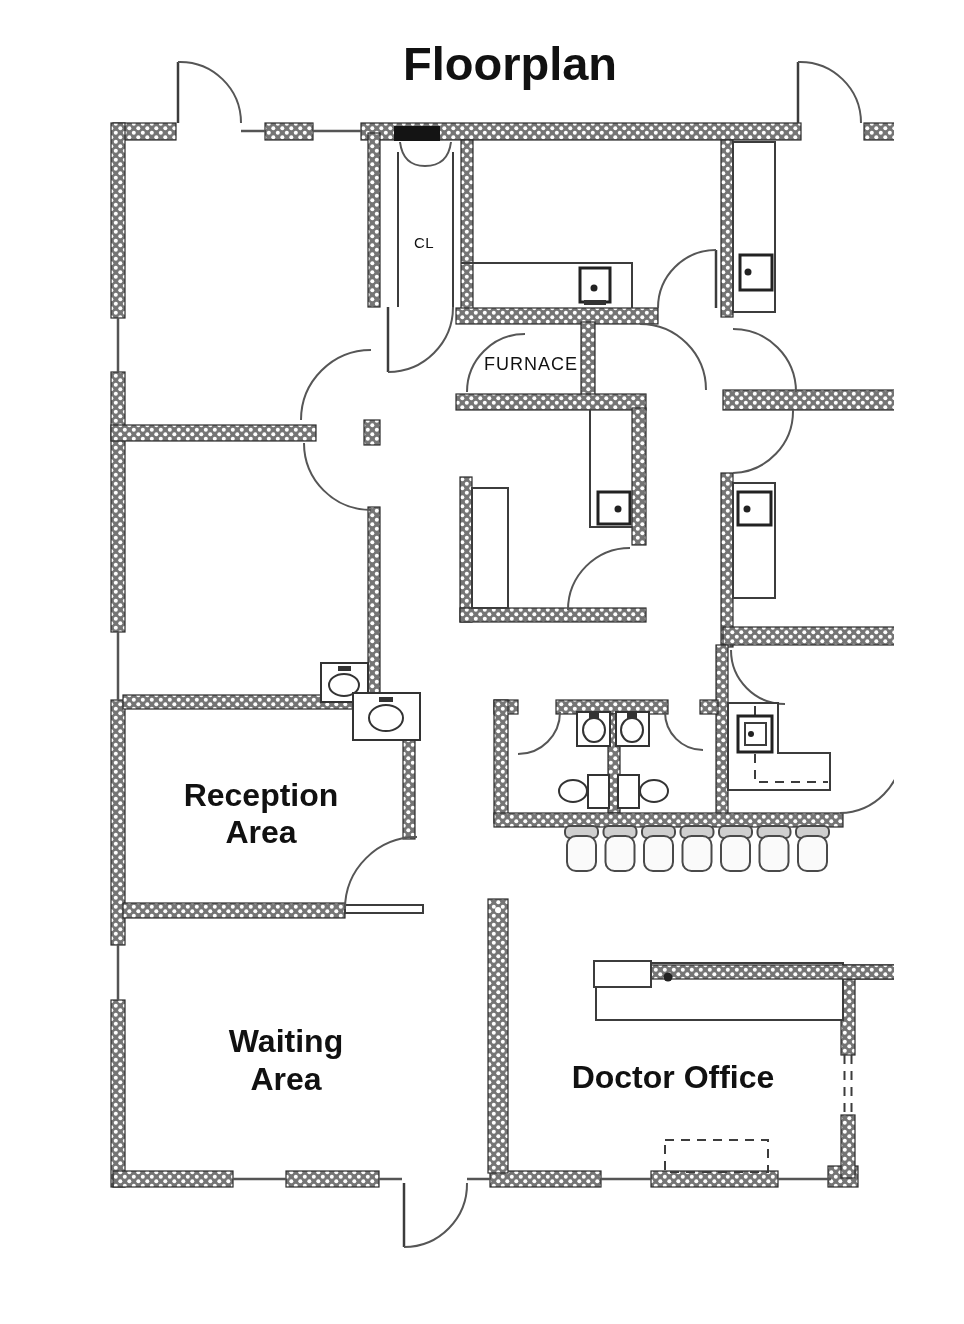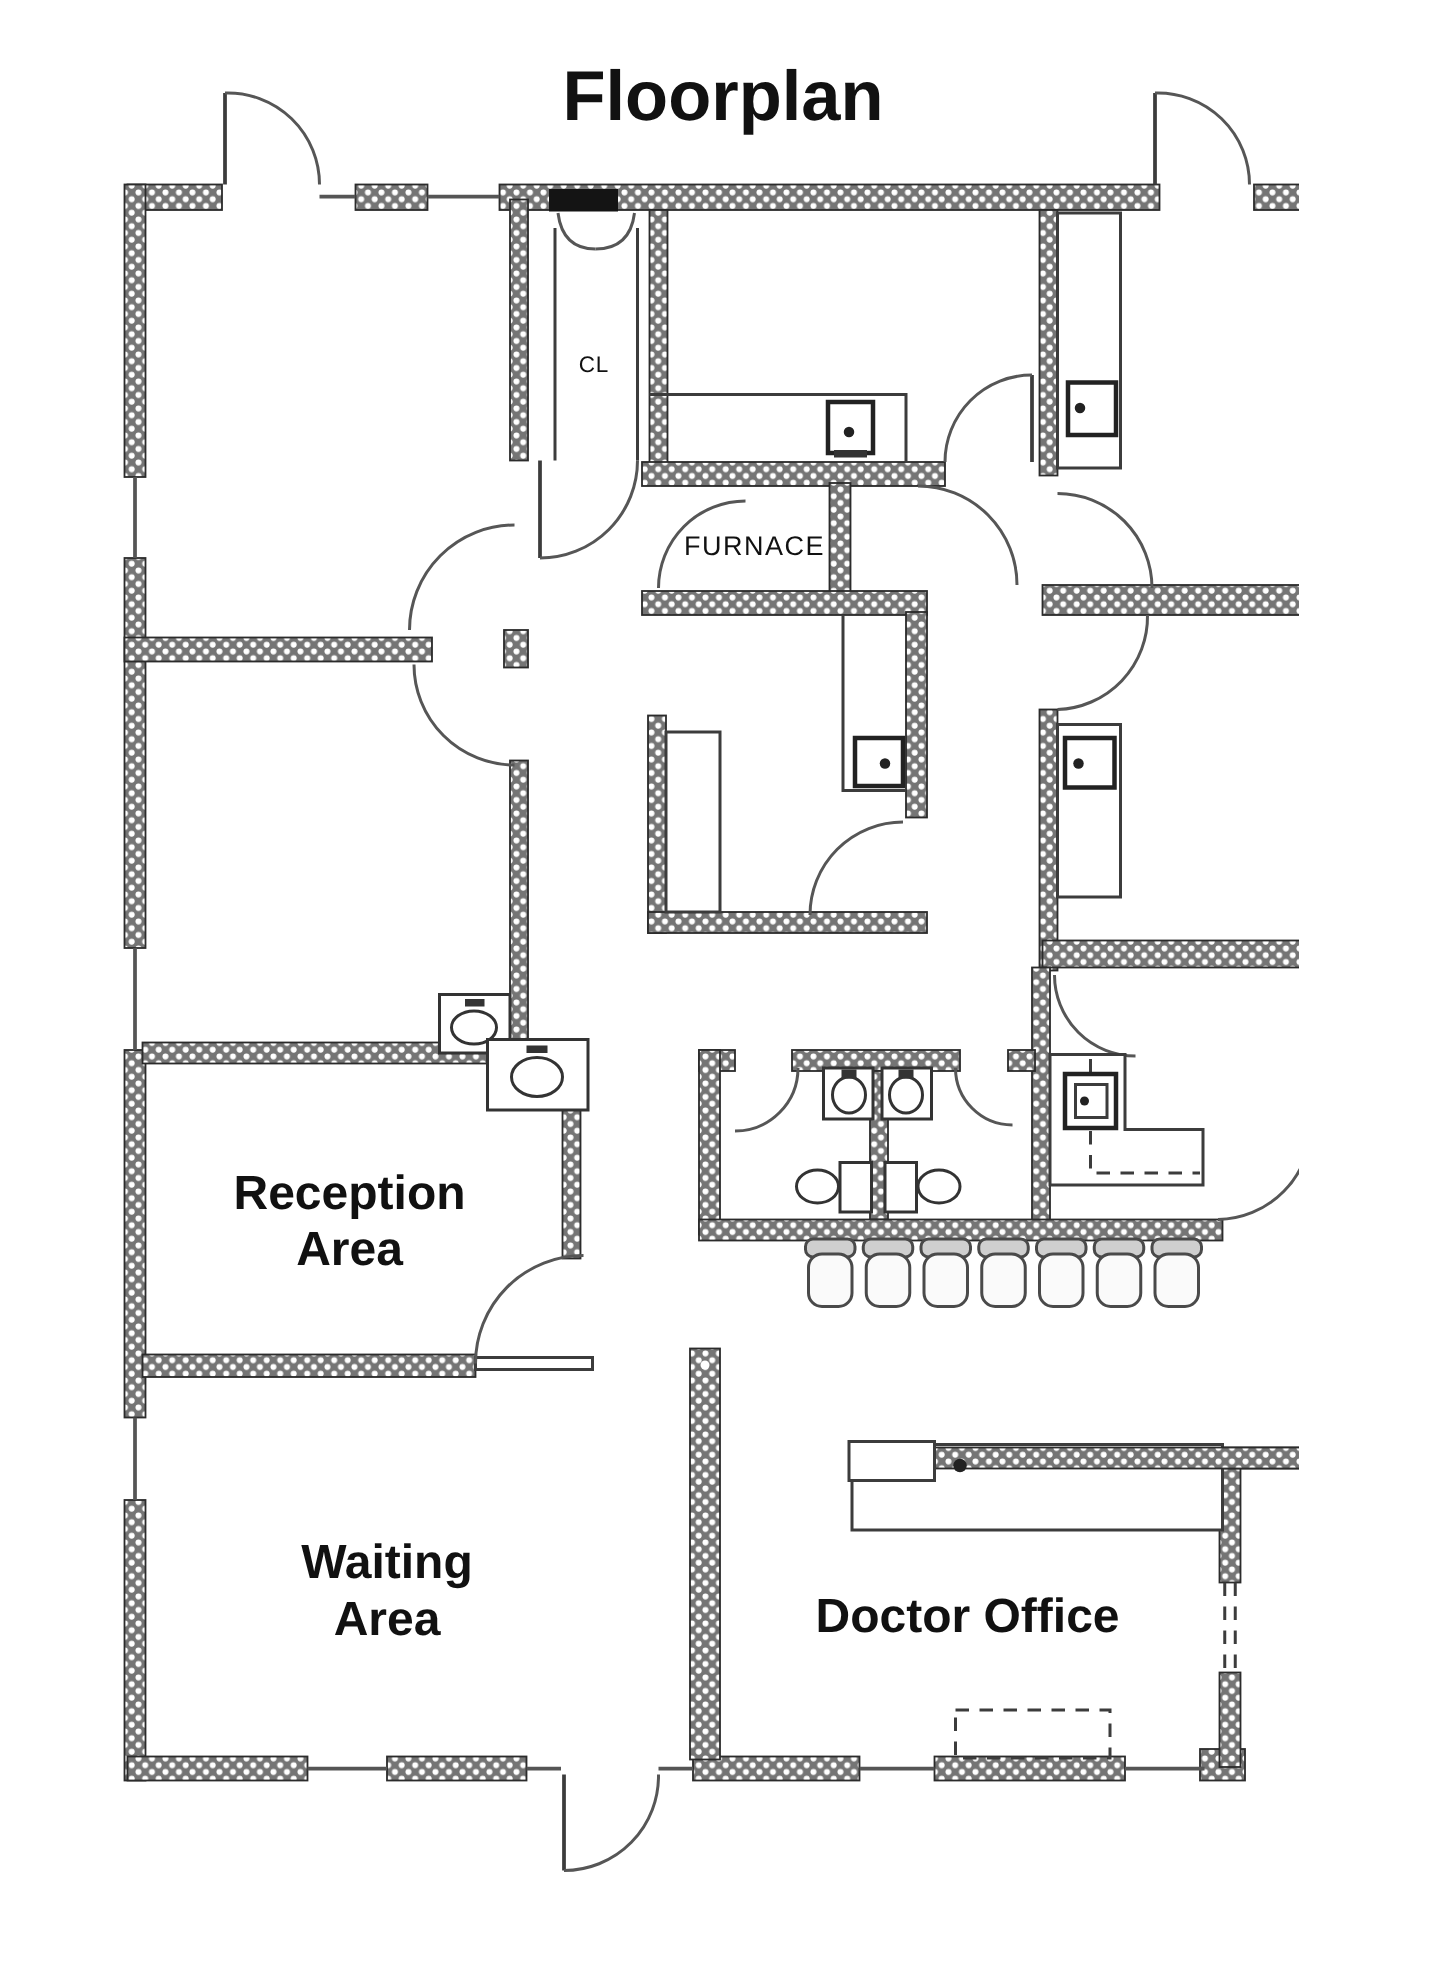--- a/index.html
+++ b/index.html
@@ -1,20 +1,20 @@
 <!DOCTYPE html>
 <html style="--wall-fill: #757575; --wall-dot: #ffffff; --line: #3c3c3c; --text: #111111; --bg: #ffffff;"><head>
 <meta charset="utf-8">
 <style>
   :root{
     --wall-fill:#757575; --wall-dot:#ffffff; --line:#3c3c3c; --text:#111111; --bg:#ffffff;
   }
   html,body{margin:0;padding:0;background:var(--bg);}
   .stage{position:relative;width:866px;height:1324px;background:var(--bg);overflow:hidden;
-         font-family:"Liberation Sans", sans-serif;}
+         font-family:"Liberation Sans", sans-serif;margin-left:28px;}
   svg{position:absolute;left:0;top:0;}
   .wall{fill:url(#wallPat);stroke:#2b2b2b;stroke-width:1.2;}
   .solidbar{fill:#141414;stroke:none;}
   .thin{fill:#ffffff;stroke:var(--line);stroke-width:2;}
   .thin-nf{fill:none;stroke:var(--line);stroke-width:2;}
   .winline{stroke:#555;stroke-width:2.5;fill:none;}
   .arc{fill:none;stroke:#565656;stroke-width:2;}
   .leaf{stroke:#3c3c3c;stroke-width:2.5;fill:none;}
   .fixture{fill:#ffffff;stroke:#333;stroke-width:2;}
   .sinkbox{fill:#ffffff;stroke:#222;stroke-width:3;}

